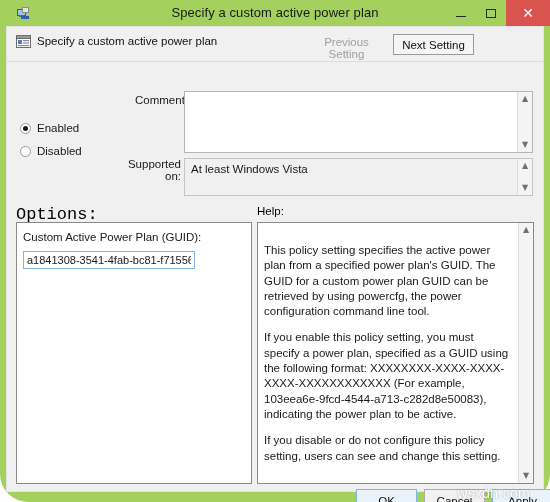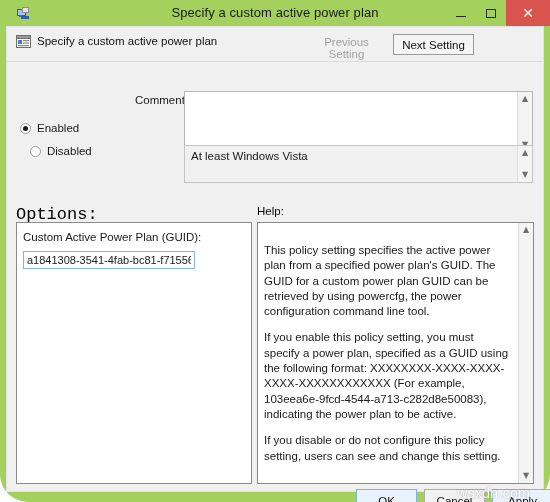--- a/index.html
+++ b/index.html
@@ -193,21 +193,21 @@
     position: absolute;
     left: 2px;
     top: 2px;
     width: 5px;
     height: 5px;
     border-radius: 50%;
     background: #1a1a1a;
   }
   .rb1 { left: 13px; top: 38px; }
   .rb2 { left: 13px; top: 61px; }
-  .rb3 { left: 23px; top: 84px; text-align: right; }
+  .rb3 { left: 13px; top: 84px; text-align: right; }
 
   .lbl {
     position: absolute;
     font-size: 11.5px;
     color: #1a1a1a;
   }
   .lbl-comment { left: 108px; top: 33px; margin-left: 20px; }
   .lbl-supported { left: 108px; top: 97px; text-align: right; width: 66px; }
 
   .field {
@@ -217,21 +217,21 @@
     box-sizing: border-box;
   }
   .comment-box {
     left: 177px;
     top: 30px;
     width: 349px;
     height: 62px;
   }
   .supported-box {
     left: 177px;
-    top: 84px;
+    top: 97px;
     width: 349px;
     height: 38px;
     background: #f0f0f0;
     border: 1px solid #c4c4c4;
   }
   .supported-text {
     position: absolute;
     left: 6px;
     top: 4px;
     font-size: 11.5px;
@@ -415,20 +415,21 @@
       </div>
 
       <div class="lbl lbl-comment">Comment:</div>
       <div class="field comment-box">
         <div class="vscroll">
           <span class="arrow up">▲</span>
           <span class="arrow down">▼</span>
         </div>
       </div>
 
+      <div class="lbl lbl-supported">Supported on:</div>
       <div class="field supported-box">
         <div class="supported-text">At least Windows Vista</div>
         <div class="vscroll">
           <span class="arrow up">▲</span>
           <span class="arrow down">▼</span>
         </div>
       </div>
     </div>
 
     <div class="lbl-options">Options:</div>

